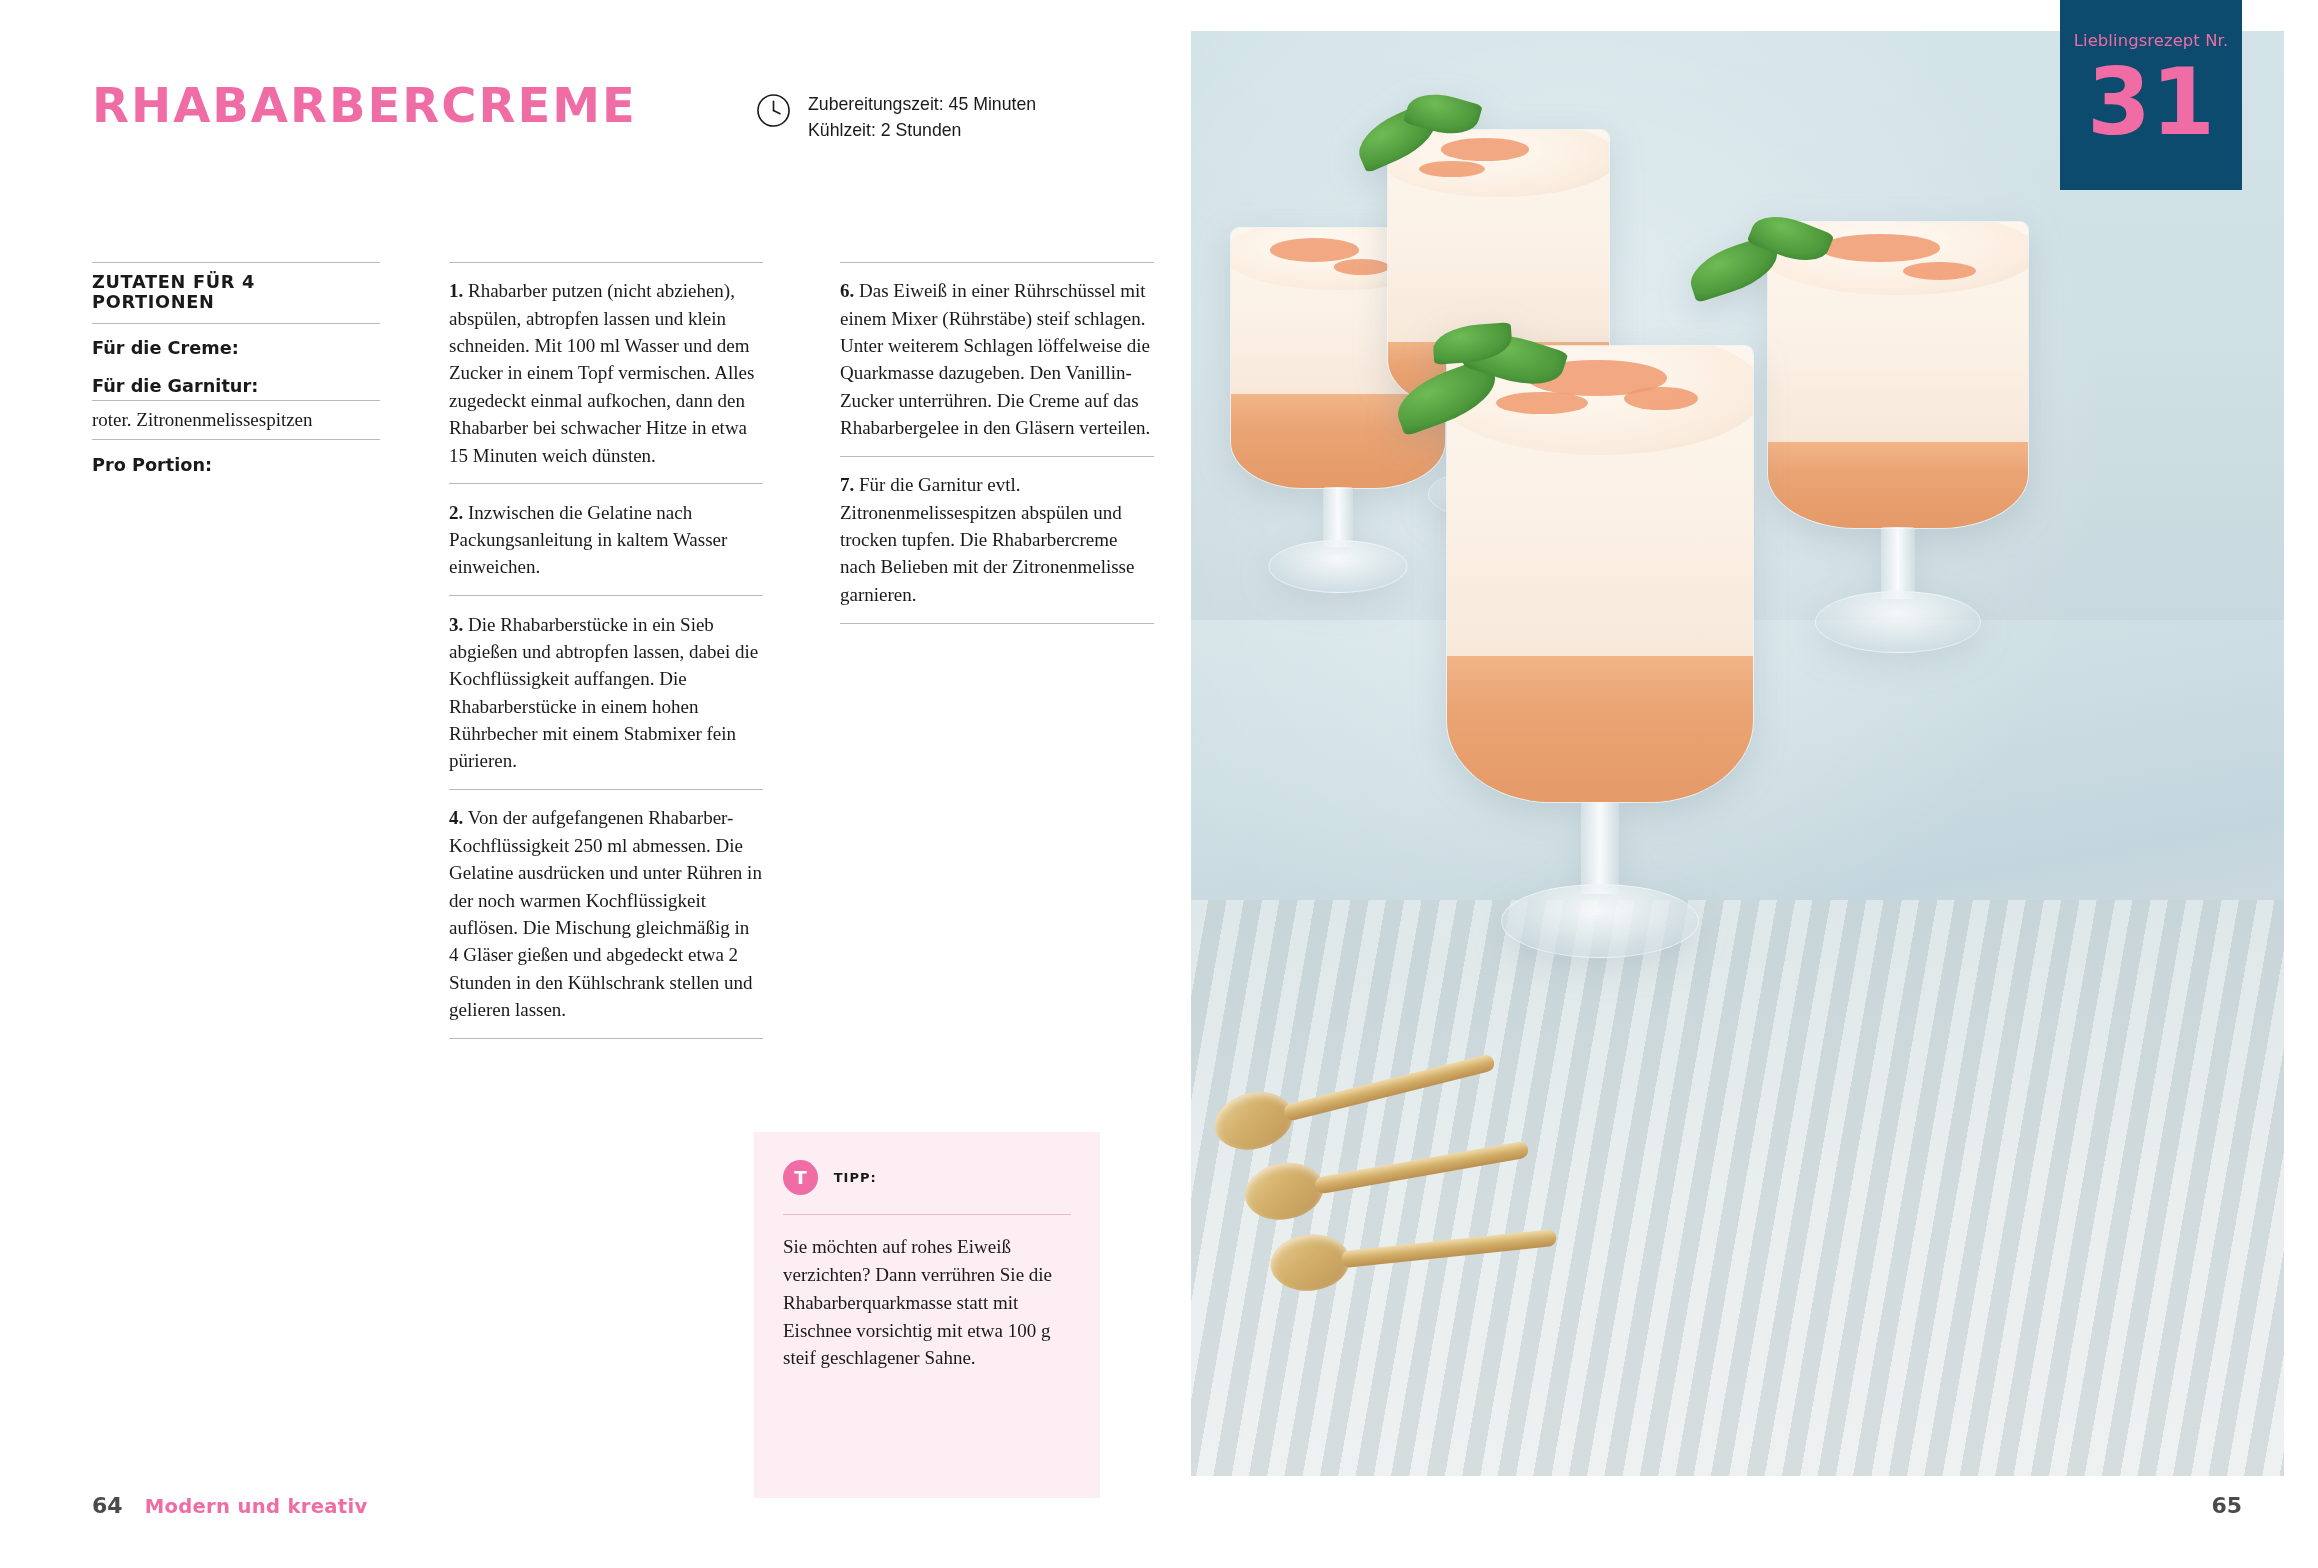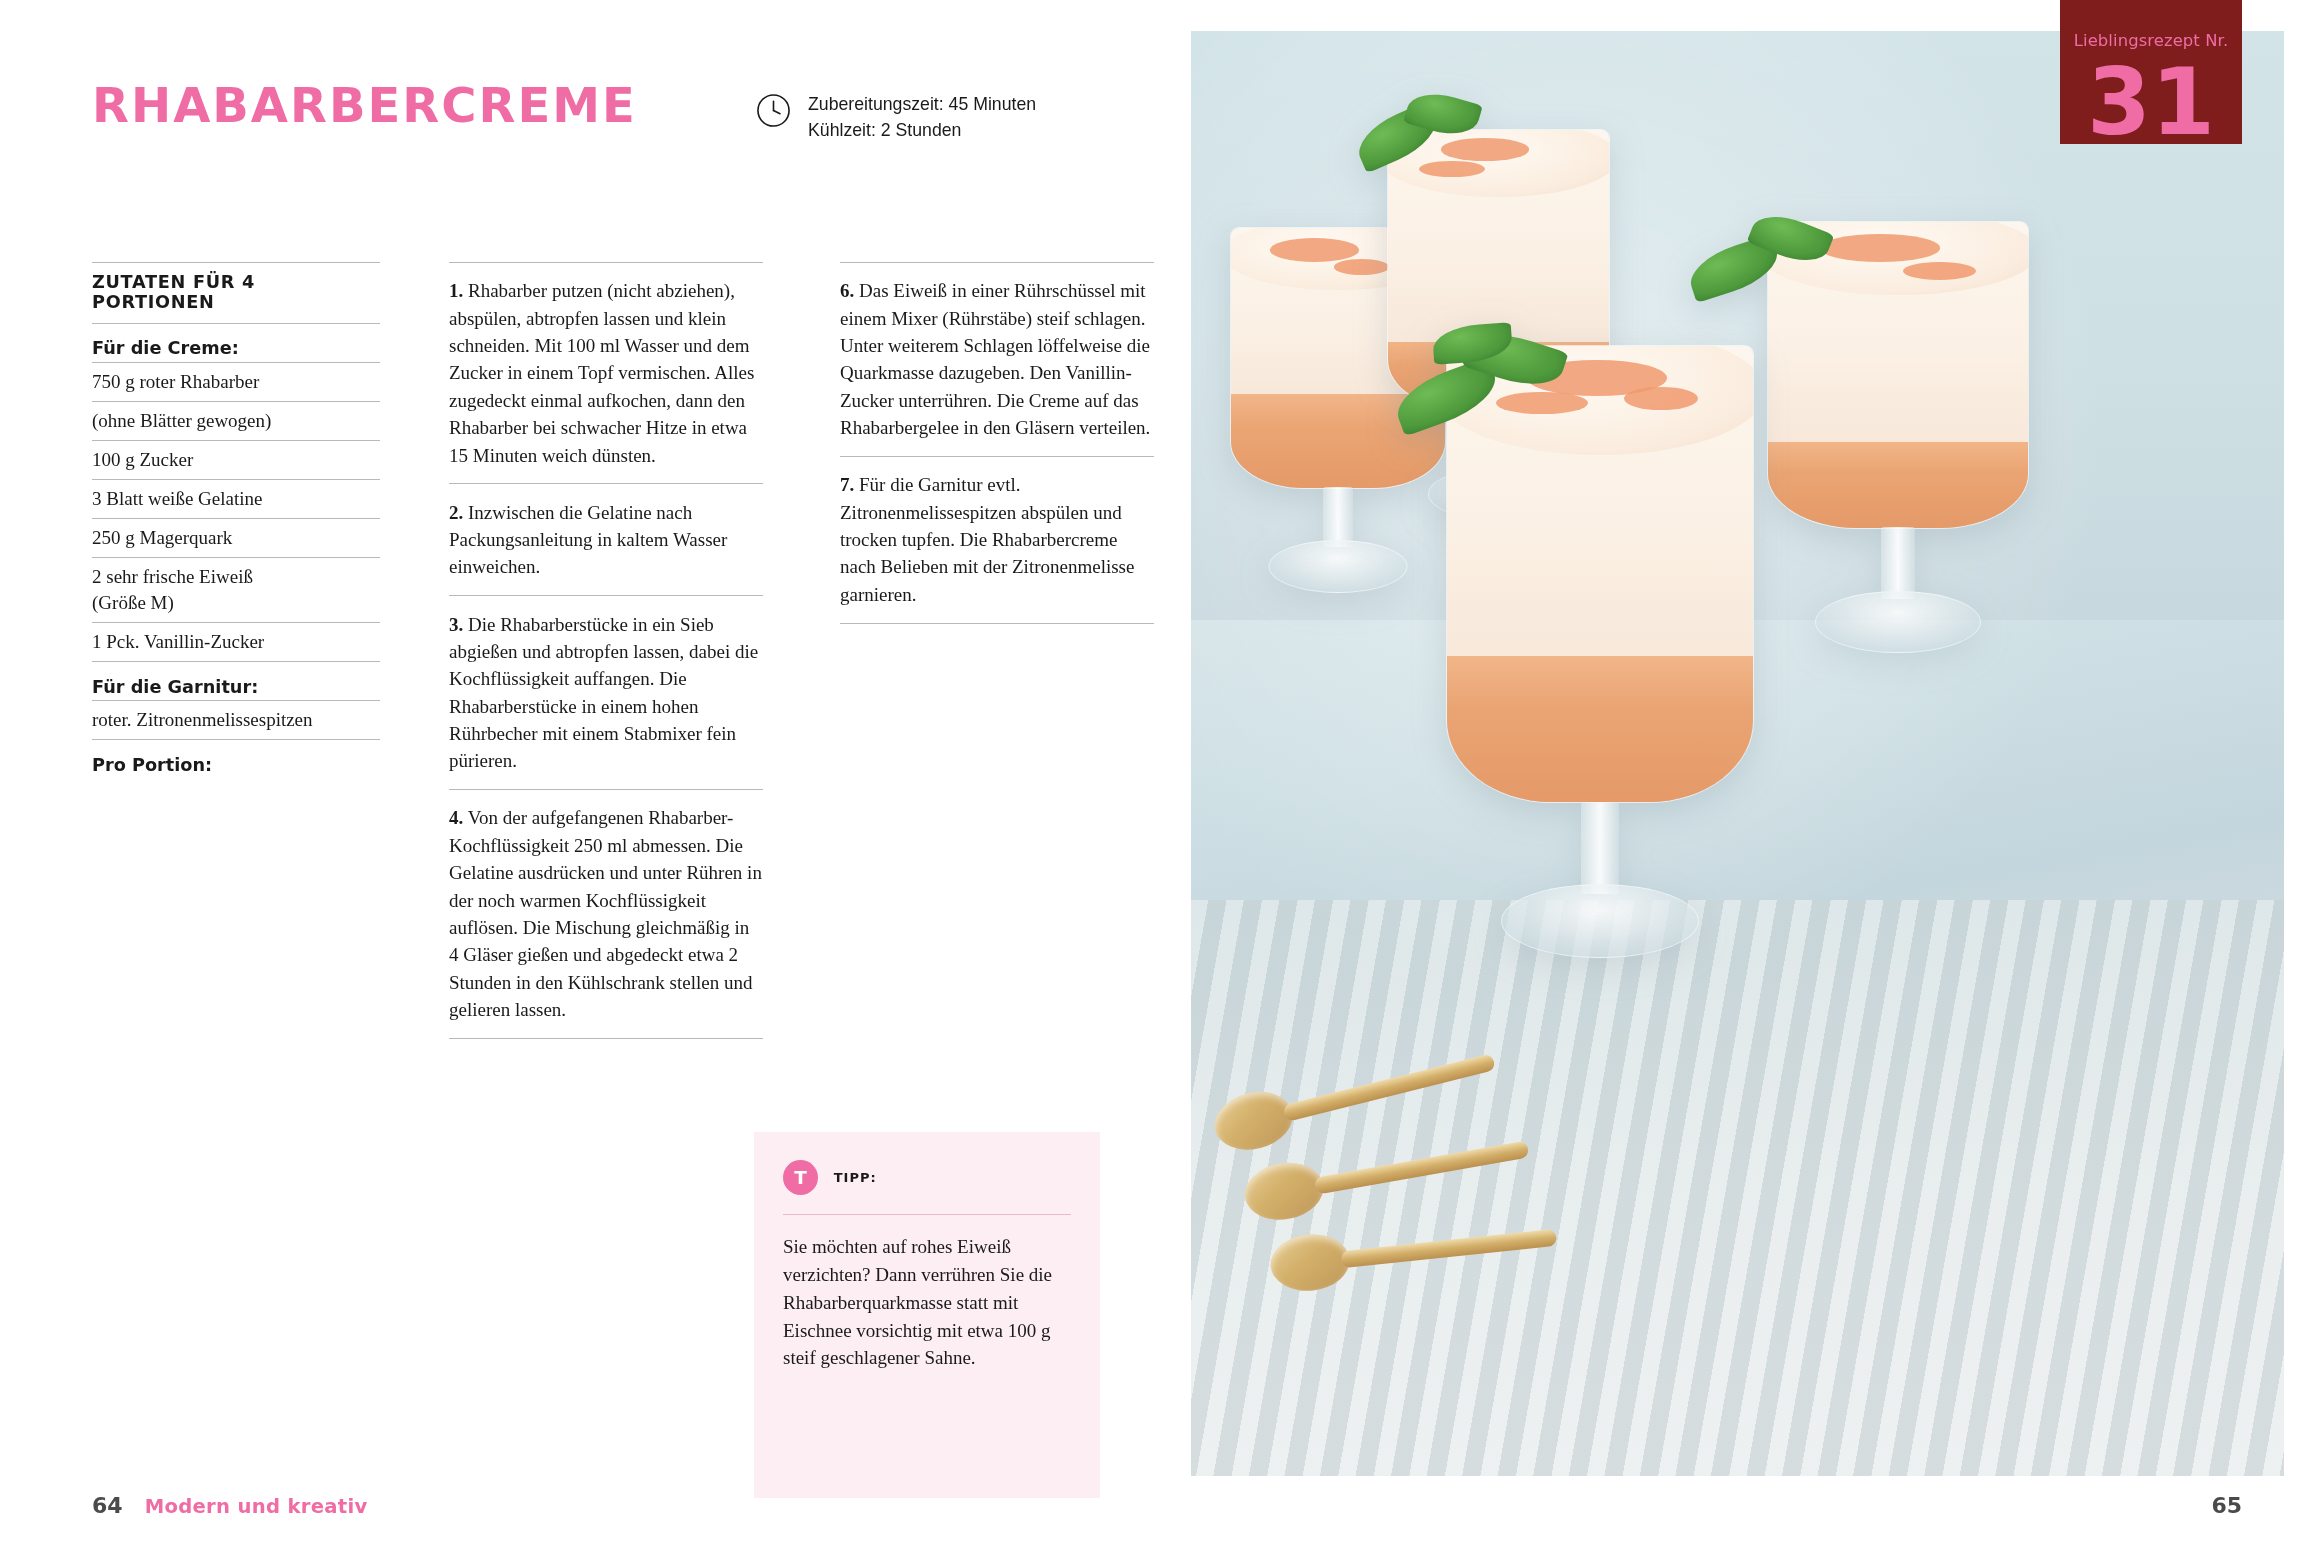--- a/index.html
+++ b/index.html
@@ -315,22 +315,22 @@
     height: 17px;
     border-radius: 8.5px;
     background: linear-gradient(180deg, #f0dbab 0%, #d2ae68 50%, #bb9050 100%);
   }
   
   .number-badge {
     position: absolute;
     right: 77px;
     top: 0;
     width: 182px;
-    height: 144px;
-    background: #7f1d1d;
+    height: 190px;
+    background: #0c4a6e;
     display: flex;
     flex-direction: column;
     align-items: center;
     justify-content: flex-start;
     padding-top: 31px;
     box-sizing: border-box;
   }
   .badge-label {
     font-family: "DejaVu Sans", sans-serif;
     font-size: 16.4px;
@@ -379,30 +379,20 @@
     </div>
 
     <div class="cols">
 
       <div class="col col-ing">
         <hr class="rule">
         <div class="ing-heading">ZUTATEN FÜR 4 PORTIONEN</div>
         <hr class="rule">
 
         <div class="sub-heading">Für die Creme:</div>
-        <div class="ing-group-top">
-          <div class="ing-item">750 g roter Rhabarber</div>
-          <div class="ing-item">(ohne Blätter gewogen)</div>
-          <div class="ing-item">100 g Zucker</div>
-          <div class="ing-item">3 Blatt weiße Gelatine</div>
-          <div class="ing-item">250 g Magerquark</div>
-          <div class="ing-item" style="border-bottom:0;padding-bottom:0;">2 sehr frische Eiweiß</div>
-          <div class="ing-item" style="padding-top:0;">(Größe M)</div>
-          <div class="ing-item">1 Pck. Vanillin-Zucker</div>
-        </div>
 
         <div class="sub-heading">Für die Garnitur:</div>
         <div class="ing-group-top">
           <div class="ing-item">roter. Zitronenmelissespitzen</div>
         </div>
 
         <div class="sub-heading">Pro Portion:</div>
       </div>
 
       <div class="col col-steps1">

